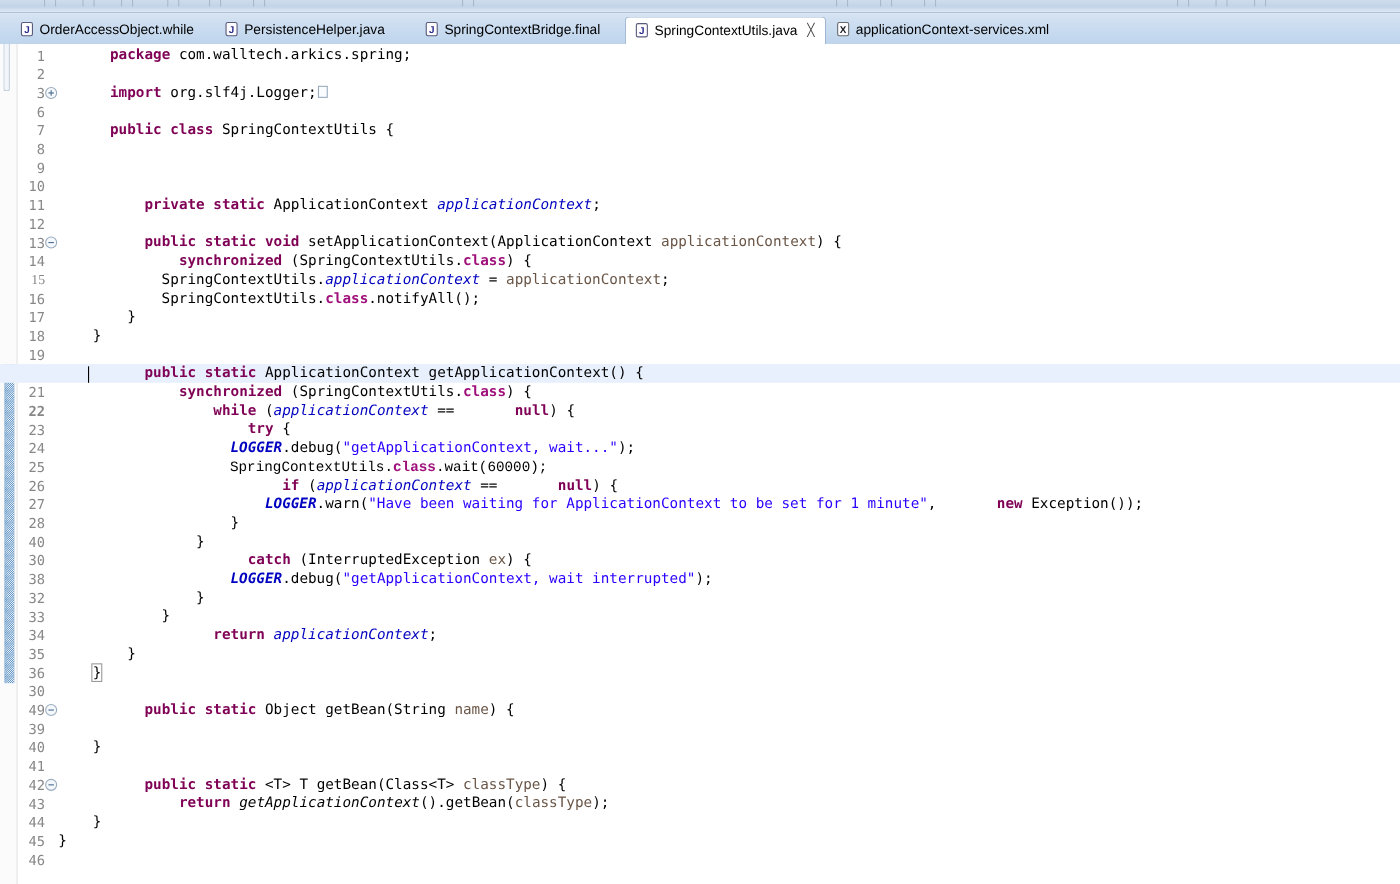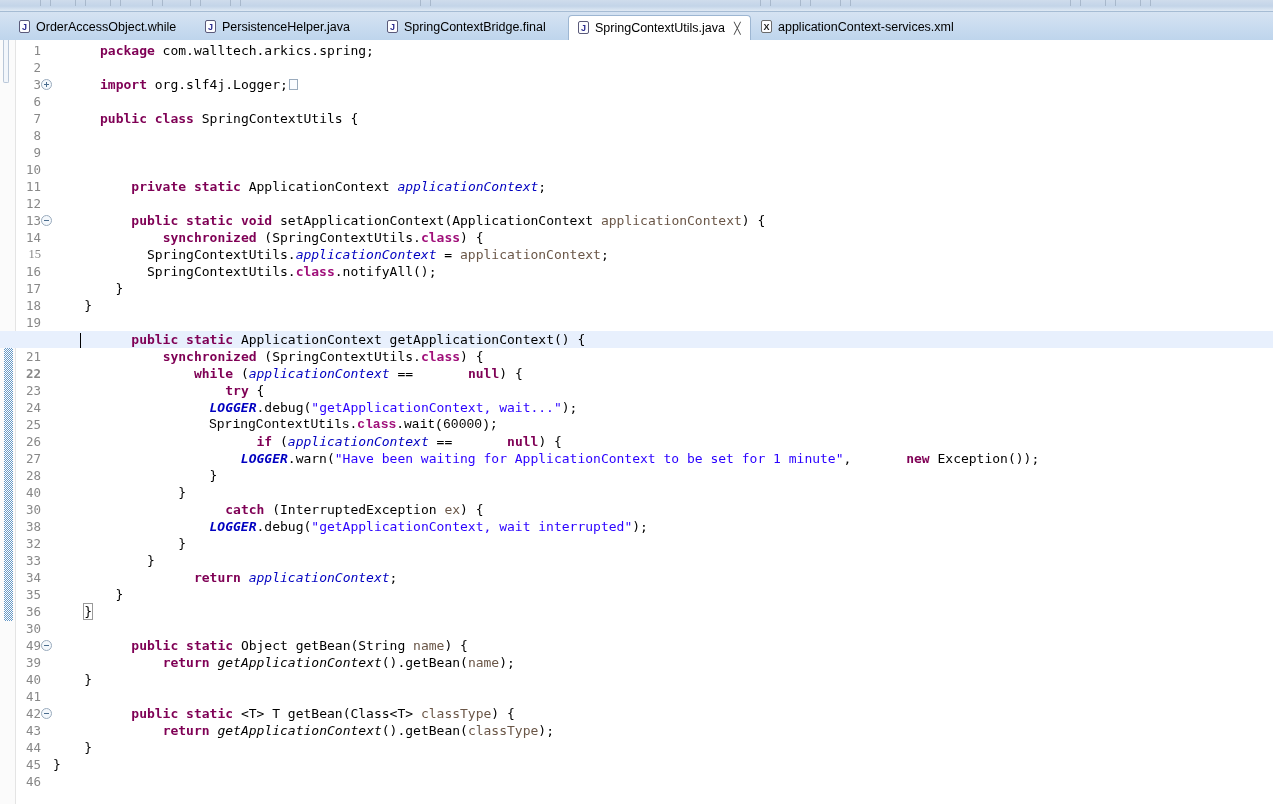--- a/index.html
+++ b/index.html
@@ -349,21 +349,20 @@
       <div class="line" style="top:529px;">            <span class="kw">return</span> <span class="fld">applicationContext</span>;</div>
       
       <div class="line" style="top:546px;">        }</div>
       
       <div class="line" style="top:563px;">    <span class="bmatch">}</span></div>
       
       <div class="line" style="top:580px;"></div>
       
       <div class="line" style="top:597px;">    <span class="kw">public static</span> Object getBean(String <span class="param">name</span>) {</div>
       
-      <div class="line" style="top:614px;">        <span class="kw">return</span> <span class="smeth">getApplicationContext</span>().getBean(<span class="param">name</span>);</div>
       
       <div class="line" style="top:631px;">    }</div>
       
       <div class="line" style="top:648px;"></div>
       
       <div class="line" style="top:682px;">        <span class="kw">return</span> <span class="smeth">getApplicationContext</span>().getBean(<span class="param">classType</span>);</div>
       
       <div class="line" style="top:665px;">    <span class="kw">public static</span> &lt;T&gt; T getBean(Class&lt;T&gt; <span class="param">classType</span>) {</div>
       
       <div class="line" style="top:699px;">    }</div>

